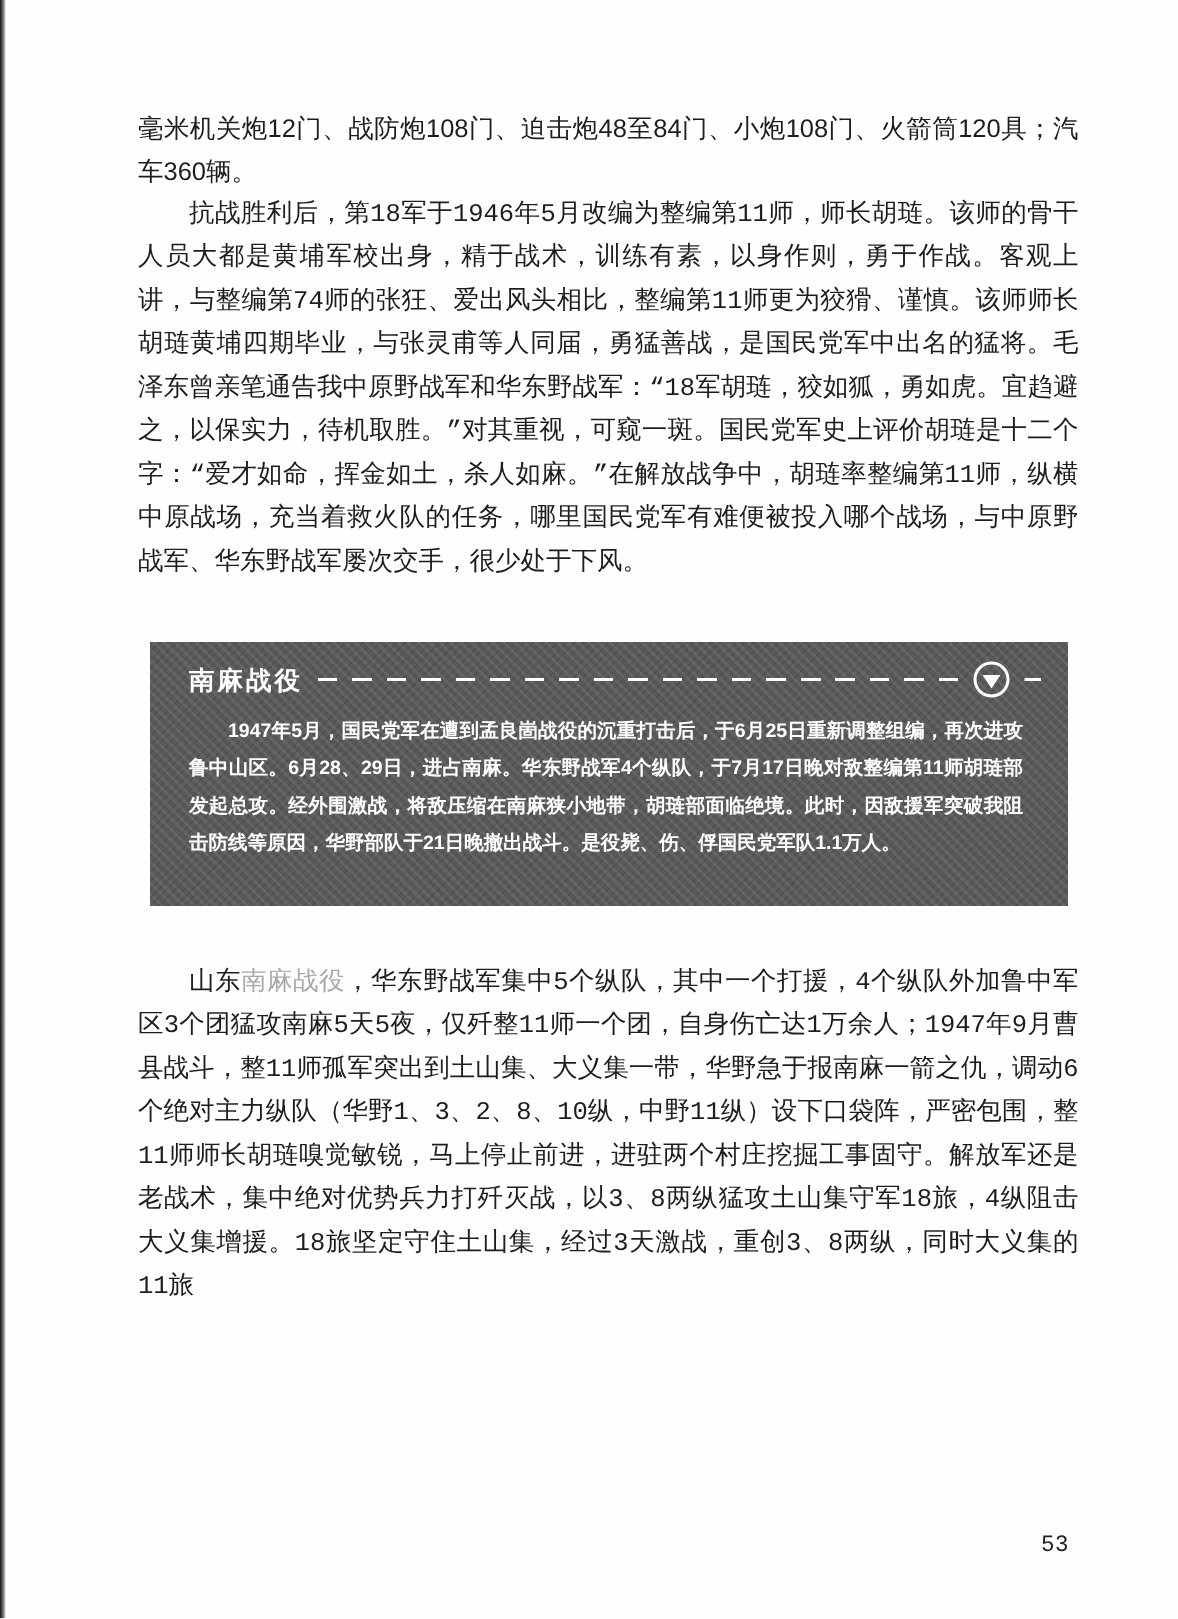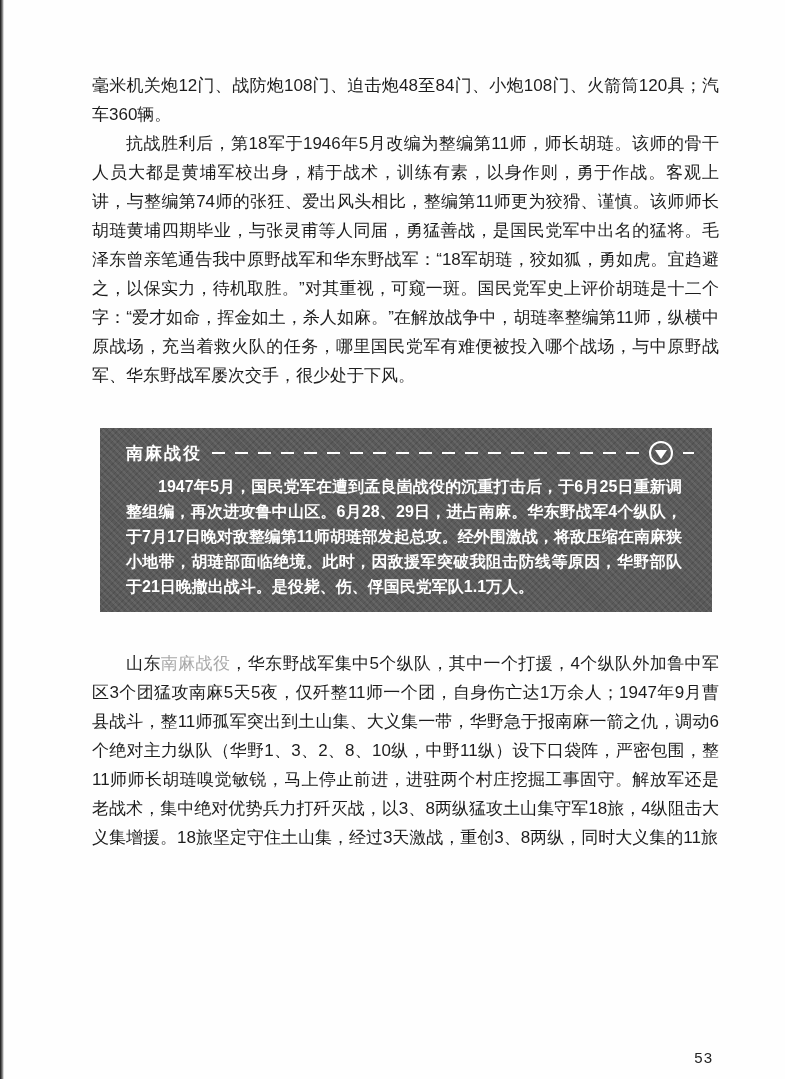--- a/index.html
+++ b/index.html
@@ -21,21 +21,21 @@
     position: absolute;
     left: 92px;
     top: 71px;
     width: 627px;
     color: #1d1d1d;
     font-size: 17px;
     line-height: 29px;
     text-align: justify;
   }
   .para { margin: 0; }
-  .indent { text-indent: 2em; }
+  .indent { text-indent: 2em; font-family: Liberation Mono, monospace; }
   .gray-term { color: #a8a8a8; }
 
   .info-box {
     box-sizing: border-box;
     margin: 38px 7px 37px 8px;
     min-height: 176px;
     padding: 11px 18px 13px 26px;
     background-color: #595959;
     background-image:
       repeating-linear-gradient(45deg, rgba(255,255,255,0.07) 0 2px, transparent 2px 5px),
@@ -76,34 +76,33 @@
     border-top: 9px solid #ffffff;
     margin-top: 2px;
   }
   .box-dash-end {
     width: 11px; height: 2px;
     background: #ffffff;
     flex: 0 0 auto;
   }
   .box-body {
     margin: 7px 12px 0 0;
-    font-size: 16px;
+    font-size: 13px;
     line-height: 25px;
     font-weight: bold;
     text-indent: 2em;
     text-align: justify;
   }
   .page-number {
     position: absolute;
     top: 1021px;
     right: 72px;
     font-size: 15px;
     color: #222222;
     letter-spacing: 1px;
-    margin-top: 28px;
   }
 </style>
 </head>
 <body>
 
 <div class="page">
   <div class="page-edge-left"></div>
 
   <main class="content">
     <p class="para">毫米机关炮12门、战防炮108门、迫击炮48至84门、小炮108门、火箭筒120具；汽车360辆。</p>

